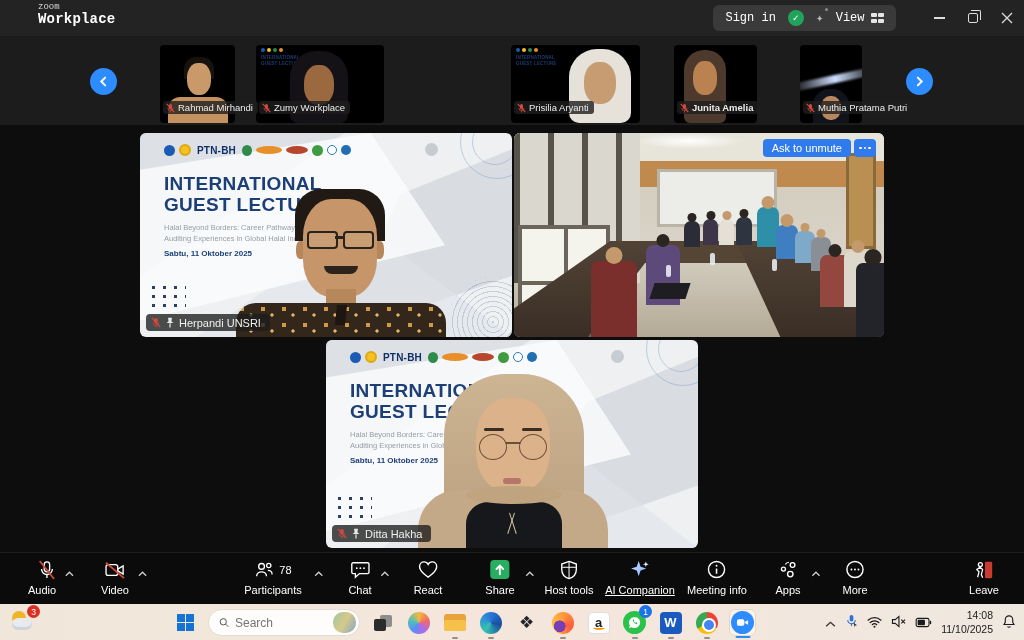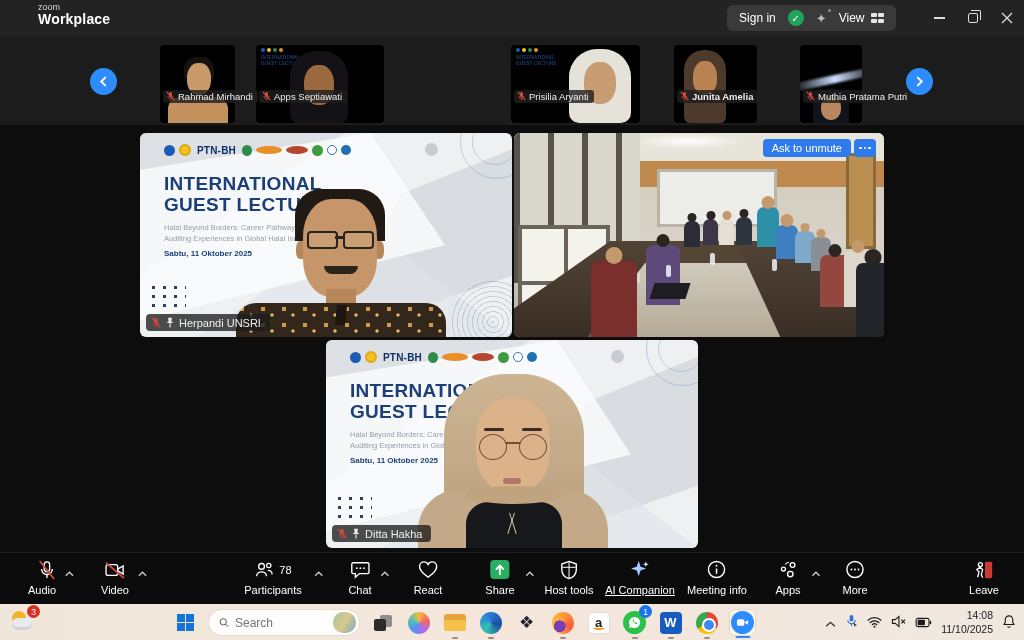--- a/index.html
+++ b/index.html
@@ -1,20 +1,20 @@
 <!DOCTYPE html>
 <html><head>
 <meta charset="utf-8">
 <style>
   * { margin:0; padding:0; box-sizing:border-box; }
   body { font-family:"Liberation Sans", sans-serif; background:#000; }
   .screen { position:relative; width:1024px; height:640px; background:#0d0d0d; overflow:hidden; }
 
   
-  .titlebar { position:absolute; top:0; left:0; right:0; height:36px; background:#232323; }
+  .titlebar { position:absolute; top:0; left:0; right:0; height:36px; background:#232323;font-family:Liberation Mono, monospace; }
   .brand { position:absolute; left:38px; top:3px; color:#fff; line-height:1.05; }
   .brand .b1 { font-size:9px; color:#d8d8d8; }
   .brand .b2 { font-size:14px; font-weight:bold; letter-spacing:.2px; }
   .tb-pill { position:absolute; right:128px; top:5px; height:26px; background:#3a3a3a; border-radius:6px;
              display:flex; align-items:center; gap:12px; padding:0 12px; }
   .signin { color:#fff; font-size:12px; cursor:default; }
   .shield-ic { width:16px; height:16px; border-radius:50%; background:#21a35b; color:#fff; font-size:10px;
                display:flex; align-items:center; justify-content:center; }
   .spark-ic { color:#b9b9b9; font-size:13px; position:relative; }
   .spark-ic i { position:absolute; top:-2px; right:-4px; width:3px; height:3px; border-radius:50%; background:#8b8b8b; }
@@ -31,21 +31,21 @@
   
   .filmstrip { position:absolute; top:36px; left:0; right:0; height:89px; background:#1c1c1c; }
   .navbtn { position:absolute; top:32px; width:27px; height:27px; border-radius:50%; background:#2d8cff;
             display:flex; align-items:center; justify-content:center; z-index:5; }
   .nav-left { left:90px; } .nav-right { left:906px; }
   .thumb { position:absolute; top:9px; height:78px; }
   .thumb .scene { position:absolute; inset:0; overflow:hidden; border-radius:4px; background:#000; }
   .t-rahmad { left:160px; width:75px; } .t-zumy { left:256px; width:128px; }
   .t-wilsen { left:424px; width:56px; } .t-prisilia { left:511px; width:129px; }
   .t-junita { left:674px; width:83px;font-weight:bold; } .t-muthia { left:800px; width:62px; }
-  .thlabel { position:absolute; left:3px; bottom:20px; z-index:4; display:flex; align-items:flex-start; gap:3px;
+  .thlabel { position:absolute; left:3px; bottom:9px; z-index:4; display:flex; align-items:center; gap:3px;
              background:rgba(30,30,30,.8); border-radius:3px; padding:1px 5px 1px 3px;
              color:#ececec; font-size:9.5px; white-space:nowrap; }
 
   
   .rahmad-bg { background:#f2f0ea; }
   .head { position:absolute; border-radius:45%; }
   .rahmad-hair { position:absolute; left:24px; top:12px; width:30px; height:22px; border-radius:12px 12px 0 0; background:#16120e; }
   .rahmad-face { left:27px; top:18px; width:24px; height:32px; background:#c9996a; }
   .rahmad-body { position:absolute; left:8px; top:52px; width:60px; height:26px; border-radius:12px 12px 0 0; background:#c3925f; }
   .poster-mini { background:#eef0f2; }
@@ -320,21 +320,21 @@
         <div class="zumy-hijab"></div>
           <div class="head zumy-face"></div>
       </div>
       <div class="thlabel">
         <svg width="9" height="10" viewBox="0 0 12 13">
             <rect x="4" y="1" width="4" height="7" rx="2" fill="#d6493e"></rect>
             <path d="M2.5 6.5a3.5 3.5 0 0 0 7 0" fill="none" stroke="#d6493e"></path>
             <line x1="6" y1="10" x2="6" y2="12.5" stroke="#d6493e"></line>
             <line x1="1" y1="1" x2="11" y2="12" stroke="#d6493e" stroke-width="1.5"></line>
           </svg>
-        <span>Apps Septiawati</span>
+        <span>Zumy Workplace</span>
       </div>
     </div>
 
 
     <div class="thumb t-prisilia">
       <div class="scene poster-mini">
         <div class="pm-logos">
             <i style="background:#1c5bb5"></i>
             <i style="background:#f3c220"></i>
             <i style="background:#2e8b4a"></i>

